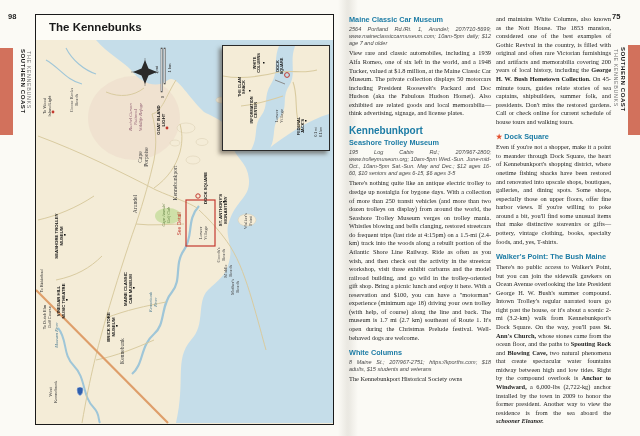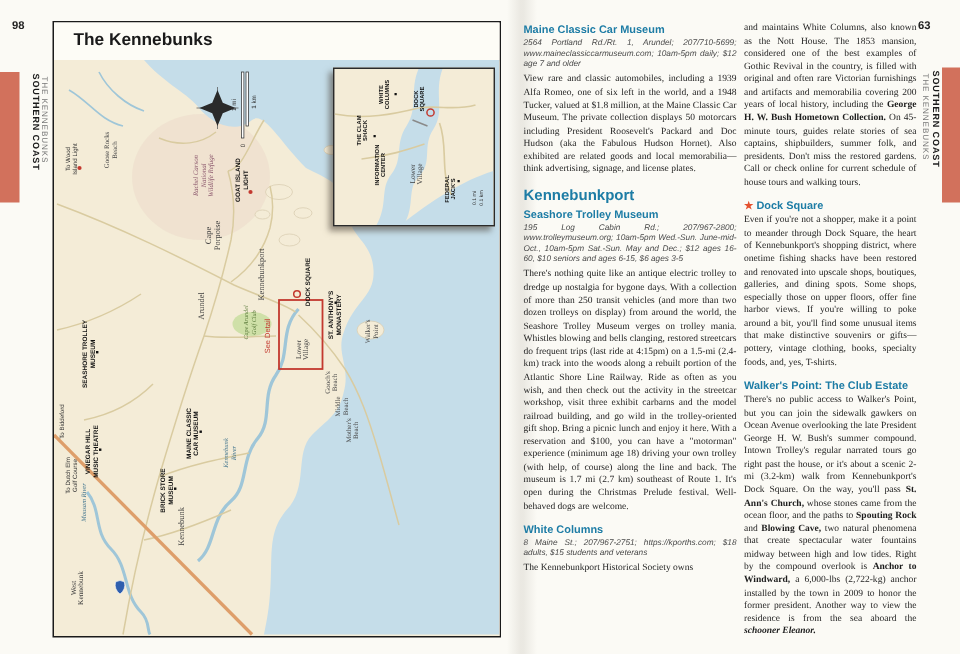--- a/index.html
+++ b/index.html
@@ -215,21 +215,21 @@
       </div>
 
     </div>
   </div>
 </div>
 
 <div class="gutter"></div>
 
 <div class="page" id="page-right">
 
-  <div class="pagenum" style="left:264px;top:12px;">63</div>
+  <div class="pagenum" style="left:264px;top:12px;">75</div>
 
   <div class="tabblock" style="left:280px;top:45px;width:12px;height:90px;"></div>
   <div class="vtext b" style="left:278px;top:47px;">SOUTHERN COAST</div>
   <div class="vtext l" style="left:271px;top:49px;">THE KENNEBUNKS</div>
 
 </div>
 
 <div class="col" id="col1">
   <div class="h3 mt0">Maine Classic Car Museum</div>
   <div class="details">2564 Portland Rd./Rt. 1, Arundel; 207/710-5699; www.maineclassiccarmuseum.com; 10am-5pm daily; $12 age 7 and older</div>
@@ -244,15 +244,15 @@
   <div class="details">8 Maine St.; 207/967-2751; https://kporths.com; $18 adults, $15 students and veterans</div>
   <p class="bodytxt">The Kennebunkport Historical Society owns</p>
 </div>
 
 <div class="col" id="col2">
   <p class="bodytxt mt0"><span>and maintains White Columns, also known as the Nott House. The 1853 mansion, considered one of the best examples of Gothic Revival in the country, is filled with original and often rare Victorian furnishings and artifacts and memorabilia covering 200 years of local history, including the </span><span class="b">George H. W. Bush Hometown Collection.</span><span> On 45-minute tours, guides relate stories of sea captains, shipbuilders, summer folk, and presidents. Don't miss the restored gardens. Call or check online for current schedule of house tours and walking tours.</span></p>
 
   <div class="h3"><span class="star">★</span><span>Dock Square</span></div>
   <p class="bodytxt">Even if you're not a shopper, make it a point to meander through Dock Square, the heart of Kennebunkport's shopping district, where onetime fishing shacks have been restored and renovated into upscale shops, boutiques, galleries, and dining spots. Some shops, especially those on upper floors, offer fine harbor views. If you're willing to poke around a bit, you'll find some unusual items that make distinctive souvenirs or gifts—pottery, vintage clothing, books, specialty foods, and, yes, T-shirts.</p>
 
-  <div class="h3">Walker's Point: The Club Estate</div>
+  <div class="h3">Walker's Point: The Bush Maine</div>
   <p class="bodytxt"><span>There's no public access to Walker's Point, but you can join the sidewalk gawkers on Ocean Avenue overlooking the late President George H. W. Bush's summer compound. Intown Trolley's regular narrated tours go right past the house, or it's about a scenic 2-mi (3.2-km) walk from Kennebunkport's Dock Square. On the way, you'll pass </span><span class="b">St. Ann's Church,</span><span> whose stones came from the ocean floor, and the paths to </span><span class="b">Spouting Rock</span><span> and </span><span class="b">Blowing Cave,</span><span> two natural phenomena that create spectacular water fountains midway between high and low tides. Right by the compound overlook is </span><span class="b">Anchor to Windward,</span><span> a 6,000-lbs (2,722-kg) anchor installed by the town in 2009 to honor the former president. Another way to view the residence is from the sea aboard the </span><span class="bi">schooner Eleanor.</span></p>
 </div>
 
 </body></html>

